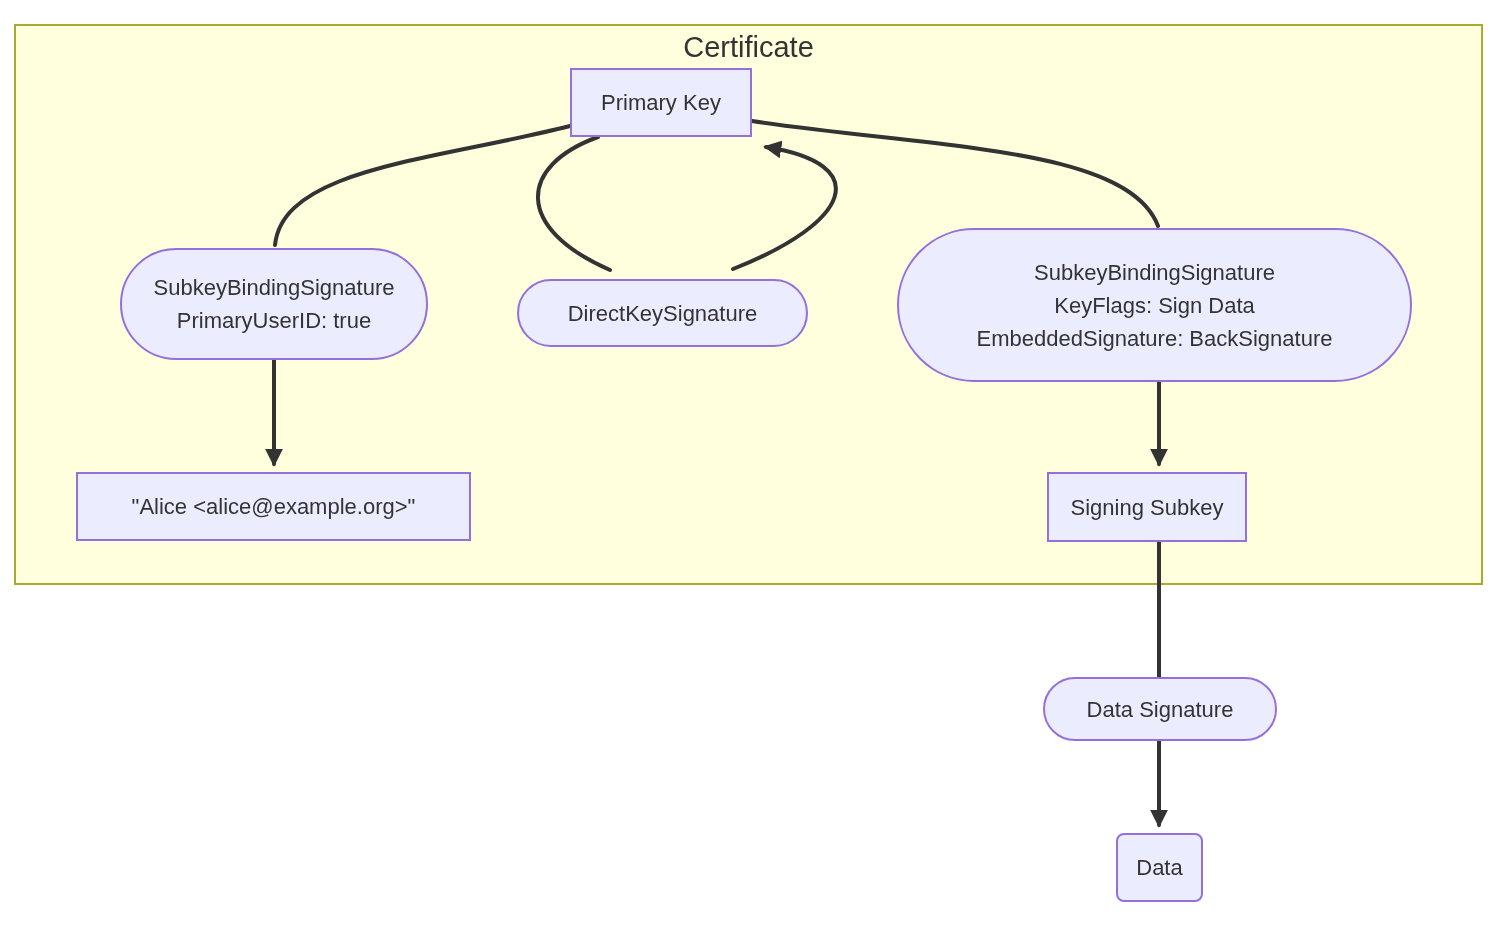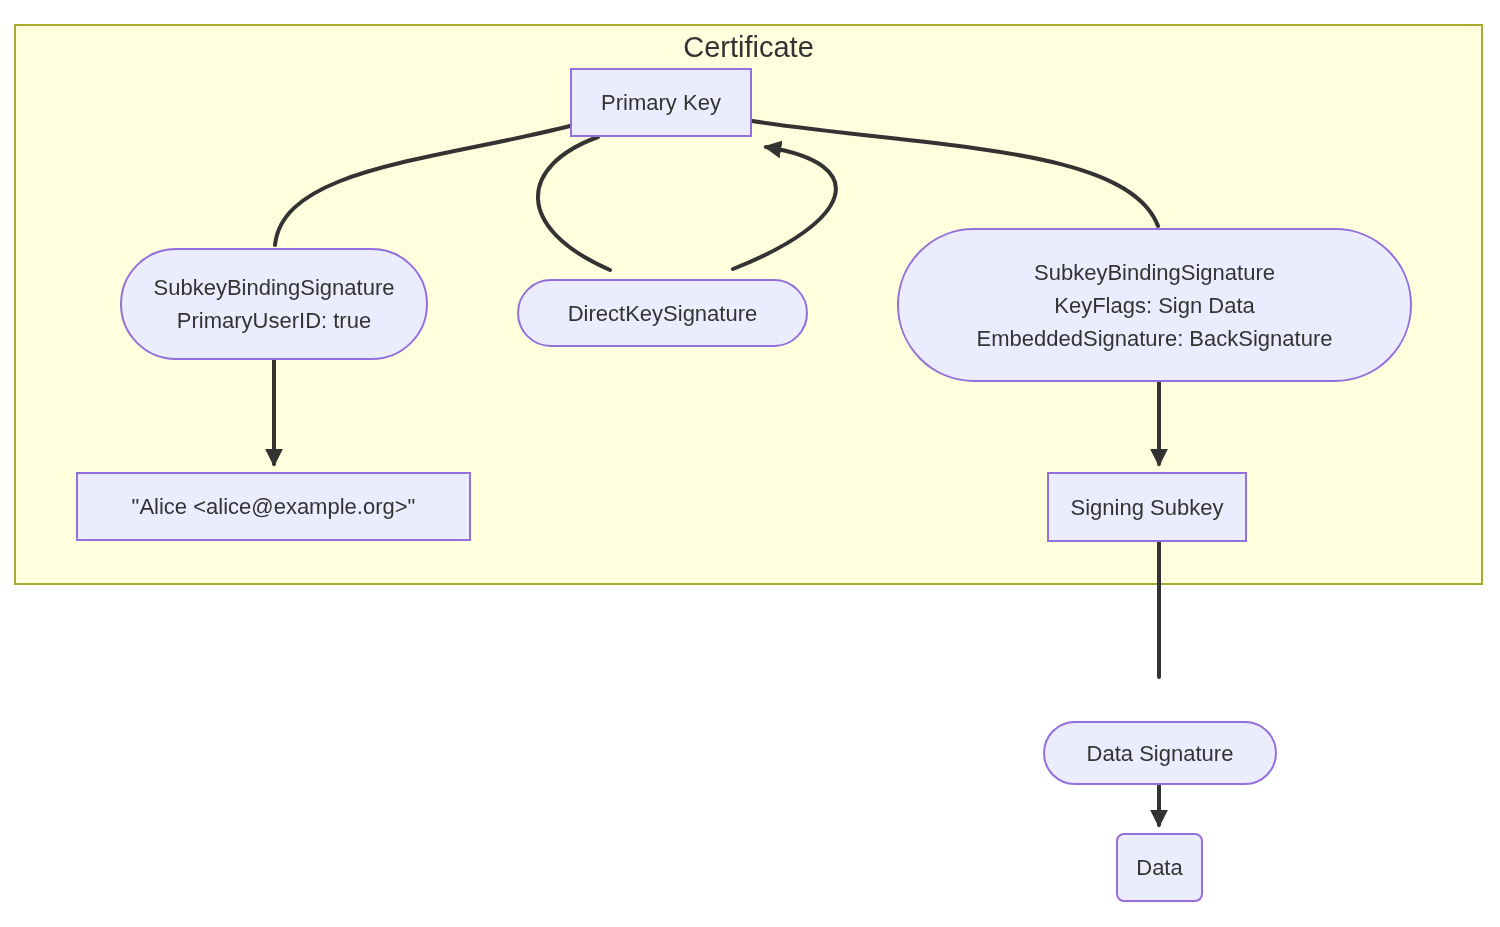--- a/index.html
+++ b/index.html
@@ -97,21 +97,21 @@
   </div>
 
   <div class="node" style="left: 76px; top: 472px; width: 395px; height: 69px;">
     <span class="node-label">"Alice &lt;alice@example.org&gt;"</span>
   </div>
 
   <div class="node" style="left: 1047px; top: 472px; width: 200px; height: 70px;">
     <span class="node-label">Signing Subkey</span>
   </div>
 
-  <div class="node" style="left: 1043px; top: 677px; width: 234px; height: 64px; border-radius: 32px; margin-top: 44px;">
+  <div class="node" style="left: 1043px; top: 677px; width: 234px; height: 64px; border-radius: 32px;">
     <span class="node-label">Data Signature</span>
   </div>
 
   <div class="node" style="left: 1116px; top: 833px; width: 87px; height: 69px; border-radius: 8px;">
     <span class="node-label">Data</span>
   </div>
 
 </div>
 
 </body></html>

